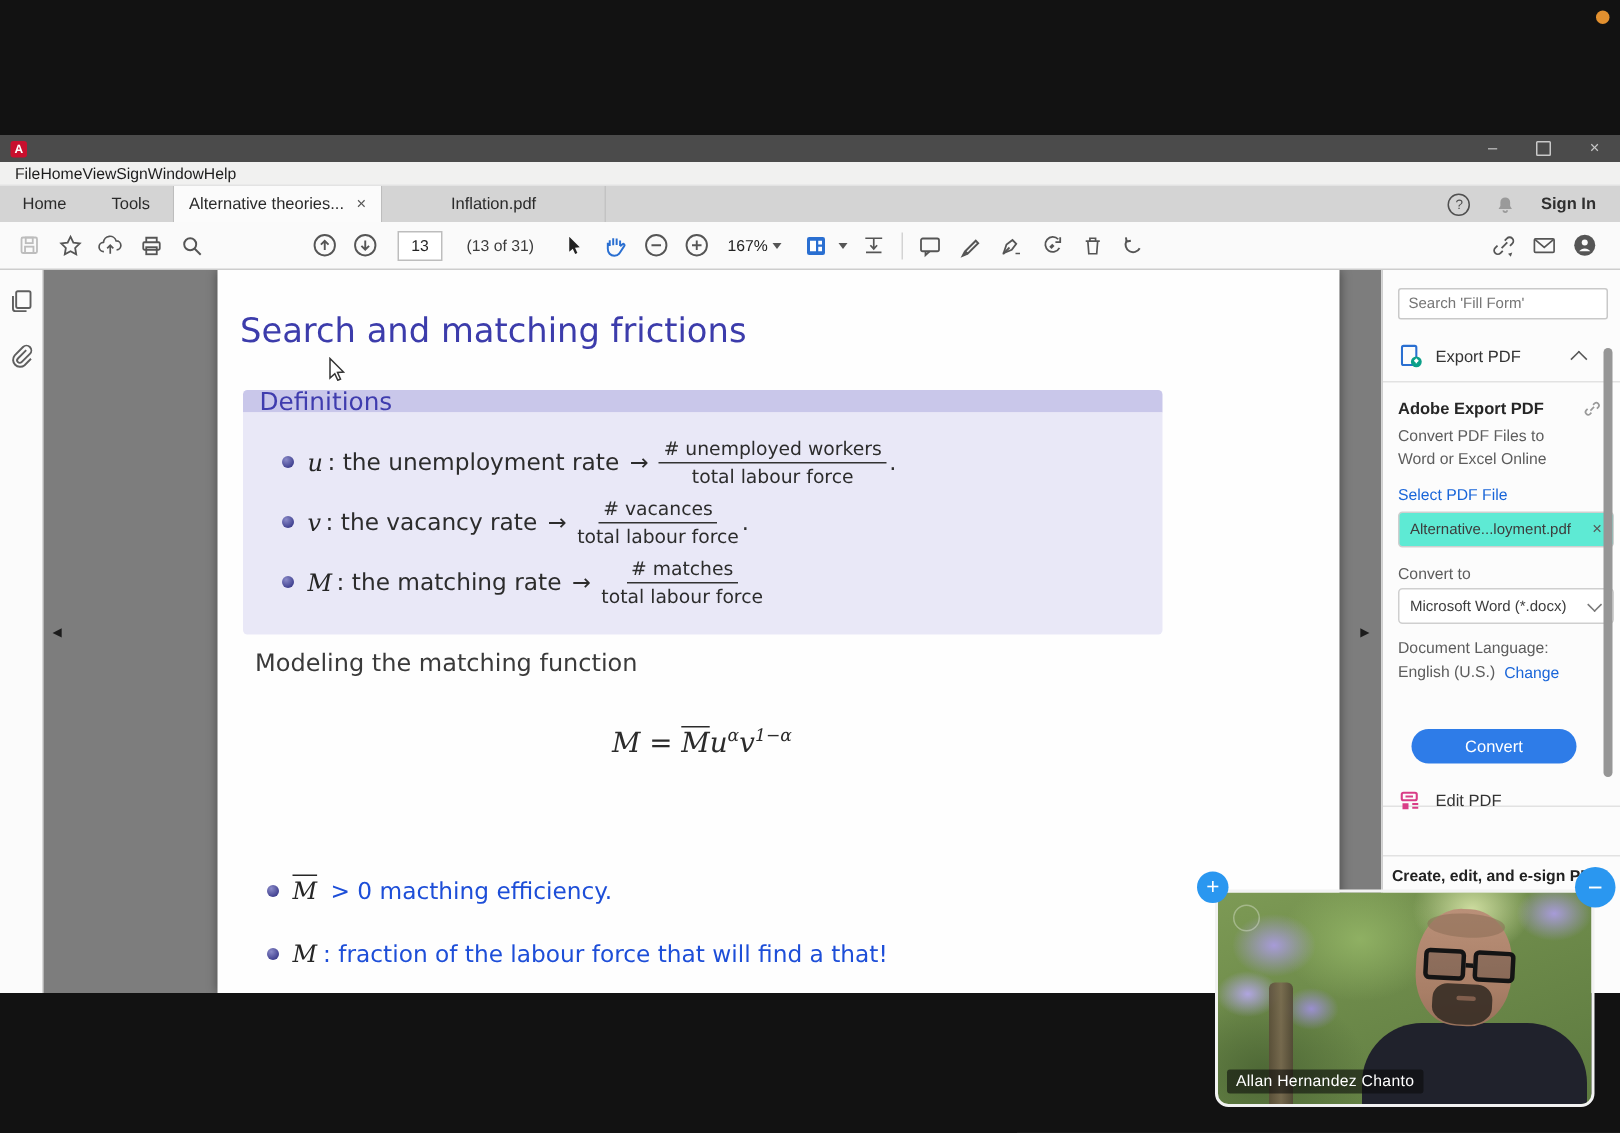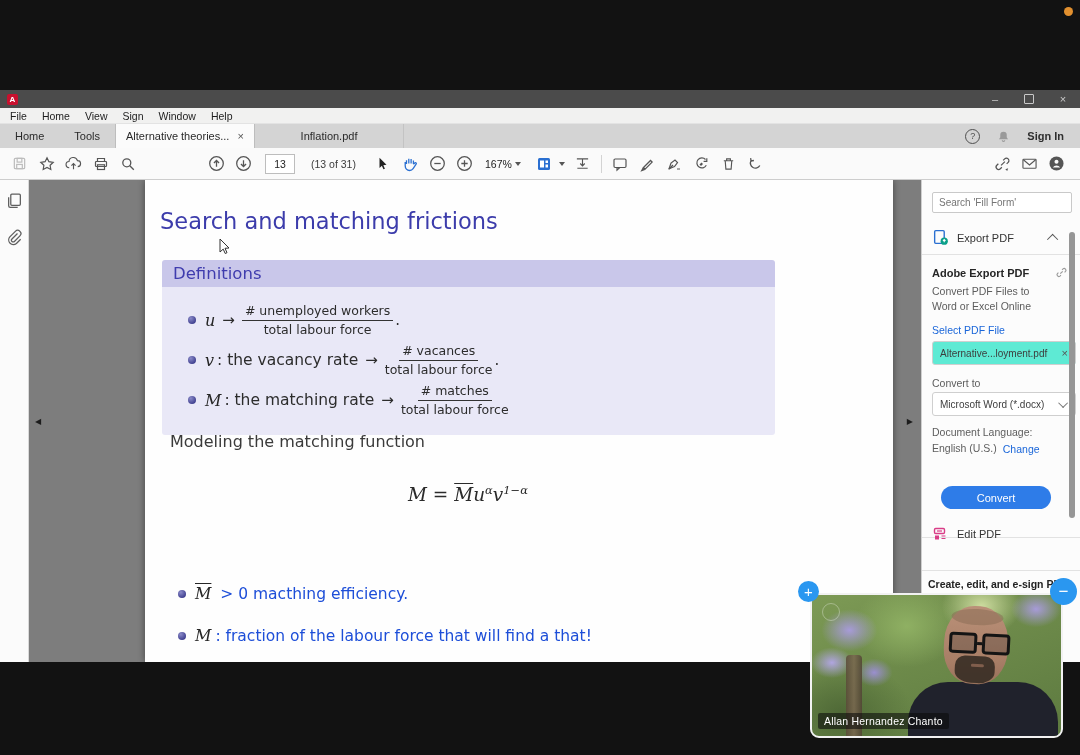--- a/index.html
+++ b/index.html
@@ -13,21 +13,21 @@
   .app{position:absolute;left:0;top:90px;width:1080px;height:572px;background:#fff;}
 
   .titlebar{height:18px;background:#4b4b4b;color:#dcdcdc;font-size:10.5px;display:flex;align-items:center;padding:0 0 0 7px;}
   .adobe-badge{width:11px;height:11px;background:#c8102e;border-radius:2px;color:#fff;font-size:8px;line-height:11px;
                text-align:center;margin-right:6px;font-weight:bold;}
   .win-controls{margin-left:auto;display:flex;align-items:center;height:100%;}
   .win-btn{width:34px;height:100%;display:flex;align-items:center;justify-content:center;color:#c9c9c9;font-size:11px;}
   .maxbox{width:8px;height:8px;border:1px solid #c9c9c9;border-radius:1px;}
 
   .menubar{height:15px;background:#f1f1f0;border-bottom:1px solid #e3e3e3;display:flex;align-items:center;
-           gap:15px;padding:0 10px;font-size:10.5px;color:#1d1d1d;}
+           padding:0 10px;font-size:10.5px;color:#1d1d1d;}
 
   .tabbar{height:24px;background:#d4d4d4;display:flex;align-items:stretch;font-size:11px;color:#2a2a2a;}
   .tab{display:flex;align-items:center;padding:0 15px;cursor:default;}
   .tab-doc{width:118px;justify-content:space-between;padding:0 10px;}
   .tab-active{background:#fbfbfb;border-left:1px solid #bdbdbd;border-right:1px solid #bdbdbd;}
   .tab-close{color:#555;font-size:11px;margin-left:6px;}
   .tab-doc2{width:118px;justify-content:center;border-right:1px solid #c3c3c3;}
   .tabbar-right{margin-left:auto;display:flex;align-items:center;gap:17px;padding-right:16px;}
   .qmark{width:13px;height:13px;border:1.2px solid #4f4f4f;border-radius:50%;font-size:9px;display:flex;
          align-items:center;justify-content:center;color:#4f4f4f;}
@@ -49,21 +49,21 @@
   .leftrail{width:28px;background:#fbfbfb;border-right:1px solid #d9d9d9;display:flex;flex-direction:column;
             align-items:center;padding-top:12px;gap:20px;flex:0 0 auto;}
   .docarea{flex:1 1 auto;background:#7d7d7d;position:relative;overflow:hidden;}
   .collapse{position:absolute;font-size:8px;color:#1c1c1c;top:237px;}
 
   .page{position:absolute;left:116px;top:0;width:748px;height:482px;background:#fefefe;
         box-shadow:0 0 7px rgba(0,0,0,.45);color:#2e2e2e;}
 
   .slide-title{position:absolute;left:15px;top:28px;font-size:22.5px;color:#3c3cab;font-family:"DejaVu Sans",sans-serif;}
   .defbox{position:absolute;left:17px;top:80px;width:613px;}
-  .defbox-header{height:27px;background:#c9c7ea;color:#3f3cae;font-size:16.5px;display:flex;align-items:center;
+  .defbox-header{height:15px;background:#c9c7ea;color:#3f3cae;font-size:16.5px;display:flex;align-items:center;
                  padding-left:11px;border-radius:3px 3px 0 0;font-family:"DejaVu Sans",sans-serif;}
   .defbox-body{background:#e9e8f7;padding:10px 0 12px 0;border-radius:0 0 3px 3px;}
   .brow{display:flex;align-items:center;padding-left:26px;margin:6px 0;height:34px;font-family:"DejaVu Sans",sans-serif;}
   .bdot{width:8px;height:8px;border-radius:50%;background:radial-gradient(circle at 35% 30%,#8a8ac8,#26267c);
         margin-right:9px;flex:0 0 auto;}
   .mvar{font-family:"DejaVu Serif",serif;font-style:italic;font-size:16px;color:#262626;}
   .btext{font-size:15.5px;color:#2c2c2c;margin-left:3px;}
   .barrow{font-size:15px;margin:0 7px;color:#2c2c2c;}
   .frac{display:inline-flex;flex-direction:column;align-items:center;font-size:12.5px;line-height:1.25;color:#2c2c2c;}
   .frac .num{border-bottom:1px solid #333;padding:0 3px 1px 3px;white-space:nowrap;}
@@ -358,20 +358,21 @@
               <path d="M1 1l9 9-4 .3 2 4.4-1.8.8-2-4.4L1 14z" fill="#fff" stroke="#333" stroke-width="1"></path>
             </svg>
 
           <div class="defbox">
             <div class="defbox-header">Definitions</div>
             <div class="defbox-body">
 
               <div class="brow">
                 <span class="bdot"></span>
                 <span class="mvar">u</span>
+                <span class="btext">: the unemployment rate</span>
                 <span class="barrow">→</span>
                 <span class="frac">
                   <span class="num"># unemployed workers</span>
                   <span class="den">total labour force</span>
                 </span>
                 <span class="btail">.</span>
               </div>
 
               <div class="brow">
                 <span class="bdot"></span>

